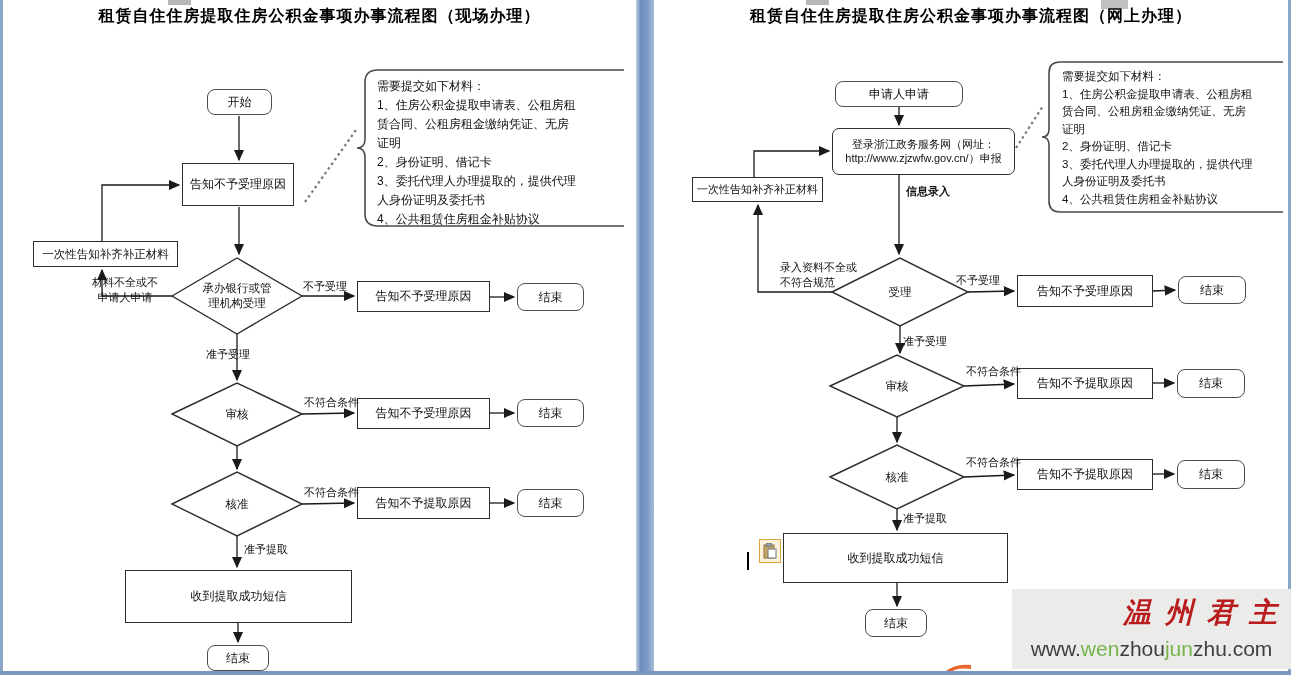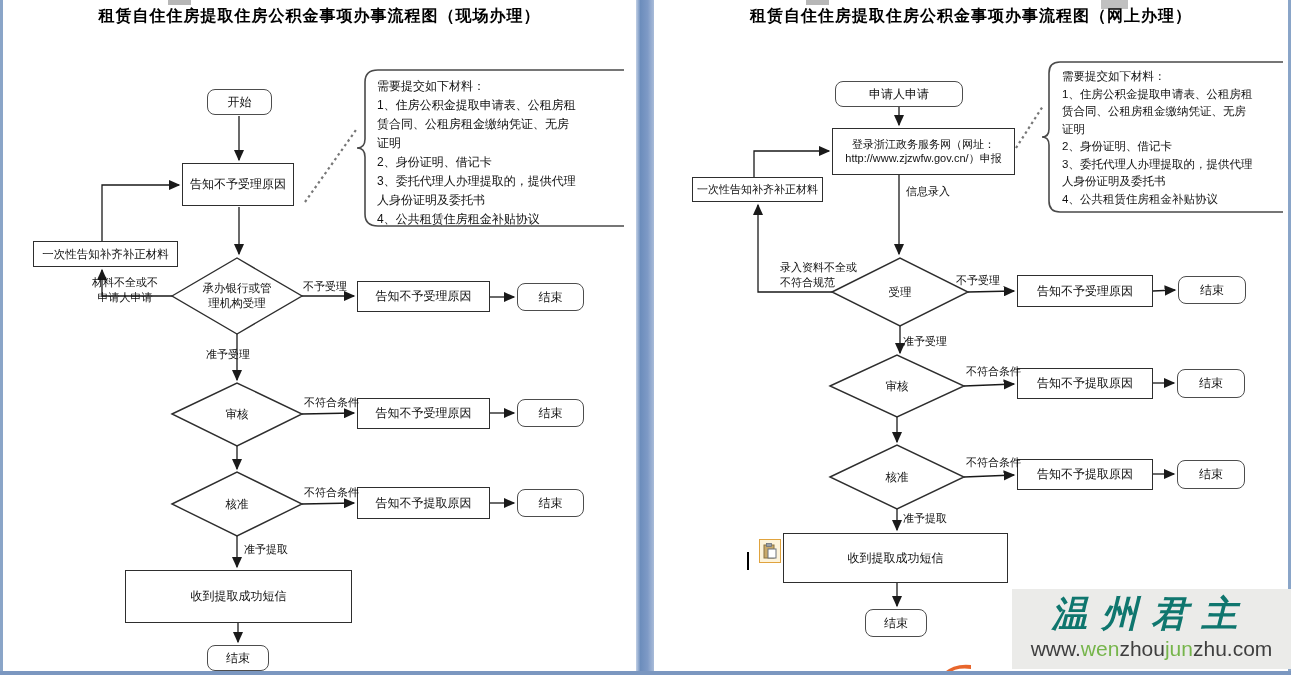--- a/index.html
+++ b/index.html
@@ -24,21 +24,21 @@
        font-size:12px;color:#111;z-index:3;line-height:1.25;white-space:pre-line;}
   .rounded{border-radius:8px;border-width:1.6px;border-color:#4d4d4d;}
   .dtext{position:absolute;display:flex;align-items:center;justify-content:center;
          text-align:center;font-size:11.5px;color:#111;z-index:3;white-space:pre-line;line-height:1.3;}
   .lbl{position:absolute;font-size:11px;color:#111;z-index:3;white-space:pre-line;line-height:1.35;}
   .notes{position:absolute;font-size:12px;color:#111;z-index:3;white-space:pre-line;line-height:19px;}
   #notes-right{font-size:11.5px;line-height:17.5px;}
   #watermark{position:absolute;left:1012px;top:589px;width:279px;height:80px;background:#ebebe9;
              z-index:4;overflow:hidden;text-align:center;}
   #wm-brand{font-family:"DejaVu Serif","Liberation Serif",serif;font-style:italic;font-weight:bold;
-            font-size:36px;line-height:48px;color:#0f766e;letter-spacing:14px;white-space:nowrap;}
+            font-size:28px;line-height:48px;color:#b91c1c;letter-spacing:14px;white-space:nowrap;text-align:right;}
   #wm-url{font-size:21px;line-height:24px;color:#3f3f3f;font-family:"Liberation Sans",sans-serif;}
   .wm-green{color:var(--green);}
   .wm-dark{color:#3f3f3f;margin-top:18px;}
   #paste-icon{position:absolute;left:759px;top:539px;width:22px;height:24px;z-index:5;
               box-sizing:border-box;border:1px solid #e0a33e;background:#fdf3da;
               display:flex;align-items:center;justify-content:center;}
   #text-cursor{position:absolute;left:747px;top:552px;width:2px;height:18px;background:#000;z-index:5;}
   #swoosh{position:absolute;left:0;top:0;z-index:5;}
 </style>
 </head>
@@ -146,36 +146,36 @@
   <div class="notes" style="left:377px;top:77px;width:246px;">需要提交如下材料：
 1、住房公积金提取申请表、公租房租
 赁合同、公租房租金缴纳凭证、无房
 证明
 2、身份证明、借记卡
 3、委托代理人办理提取的，提供代理
 人身份证明及委托书
 4、公共租赁住房租金补贴协议</div>
 
   <div class="box rounded" style="left:835px;top:81px;width:128px;height:26px;">申请人申请</div>
-  <div class="box" style="left:832px;top:128px;width:183px;height:47px;font-size:11px;">登录浙江政务服务网（网址：
+  <div class="box" style="left:832px;top:128px;width:183px;height:47px;font-size:11px;border-radius:7px;">登录浙江政务服务网（网址：
 http://www.zjzwfw.gov.cn/）申报</div>
   <div class="box" style="left:692px;top:177px;width:131px;height:25px;font-size:11px;">一次性告知补齐补正材料</div>
   <div class="dtext" style="left:860px;top:278px;width:80px;height:28px;">受理</div>
   <div class="box" style="left:1017px;top:275px;width:136px;height:32px;">告知不予受理原因</div>
   <div class="box rounded" style="left:1178px;top:276px;width:68px;height:28px;">结束</div>
   <div class="dtext" style="left:857px;top:372px;width:80px;height:28px;">审核</div>
   <div class="box" style="left:1017px;top:368px;width:136px;height:31px;">告知不予提取原因</div>
   <div class="box rounded" style="left:1177px;top:369px;width:68px;height:29px;">结束</div>
   <div class="dtext" style="left:857px;top:463px;width:80px;height:28px;">核准</div>
   <div class="box" style="left:1017px;top:459px;width:136px;height:31px;">告知不予提取原因</div>
   <div class="box rounded" style="left:1177px;top:460px;width:68px;height:29px;">结束</div>
   <div class="box" style="left:783px;top:533px;width:225px;height:50px;">收到提取成功短信</div>
   <div class="box rounded" style="left:865px;top:609px;width:62px;height:28px;">结束</div>
 
-  <div class="lbl" style="left:906px;top:184px;">信息录入</div>
+  <div class="lbl" style="left:906px;top:184px;font-weight:bold;">信息录入</div>
   <div class="lbl" style="left:780px;top:260px;width:90px;">录入资料不全或
 不符合规范</div>
   <div class="lbl" style="left:956px;top:273px;">不予受理</div>
   <div class="lbl" style="left:903px;top:334px;">准予受理</div>
   <div class="lbl" style="left:966px;top:364px;">不符合条件</div>
   <div class="lbl" style="left:966px;top:455px;">不符合条件</div>
   <div class="lbl" style="left:903px;top:511px;">准予提取</div>
 
   <div class="notes" id="notes-right" style="left:1062px;top:68px;width:220px;">需要提交如下材料：
 1、住房公积金提取申请表、公租房租

